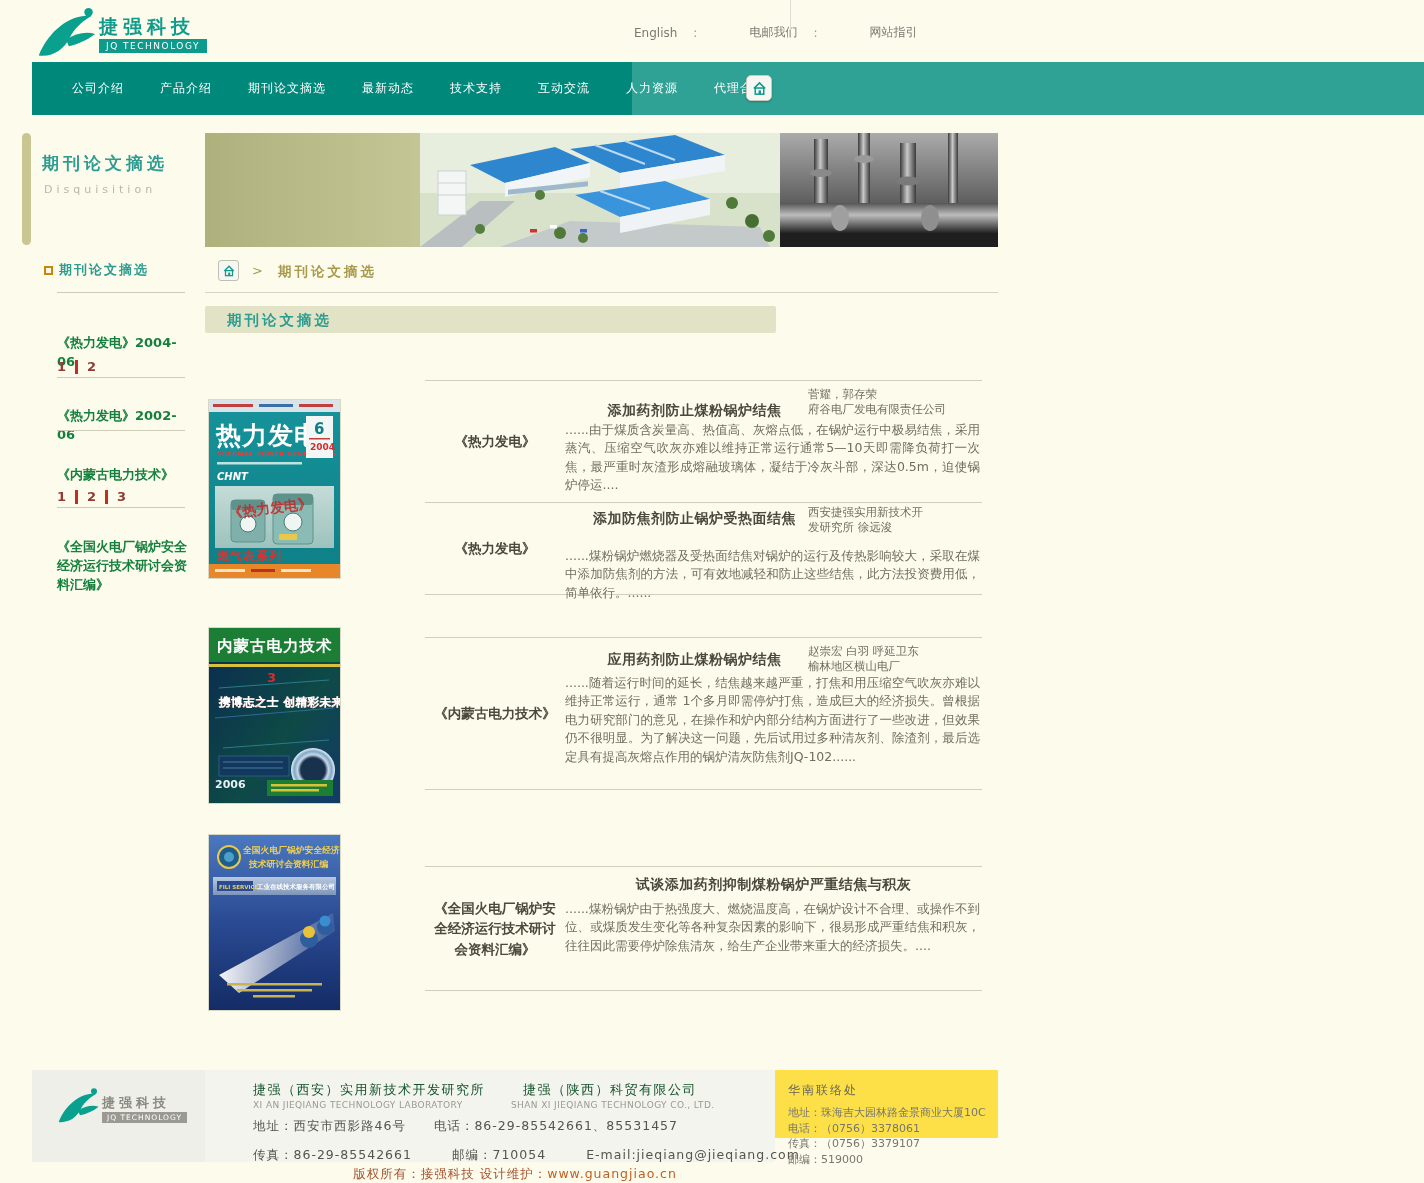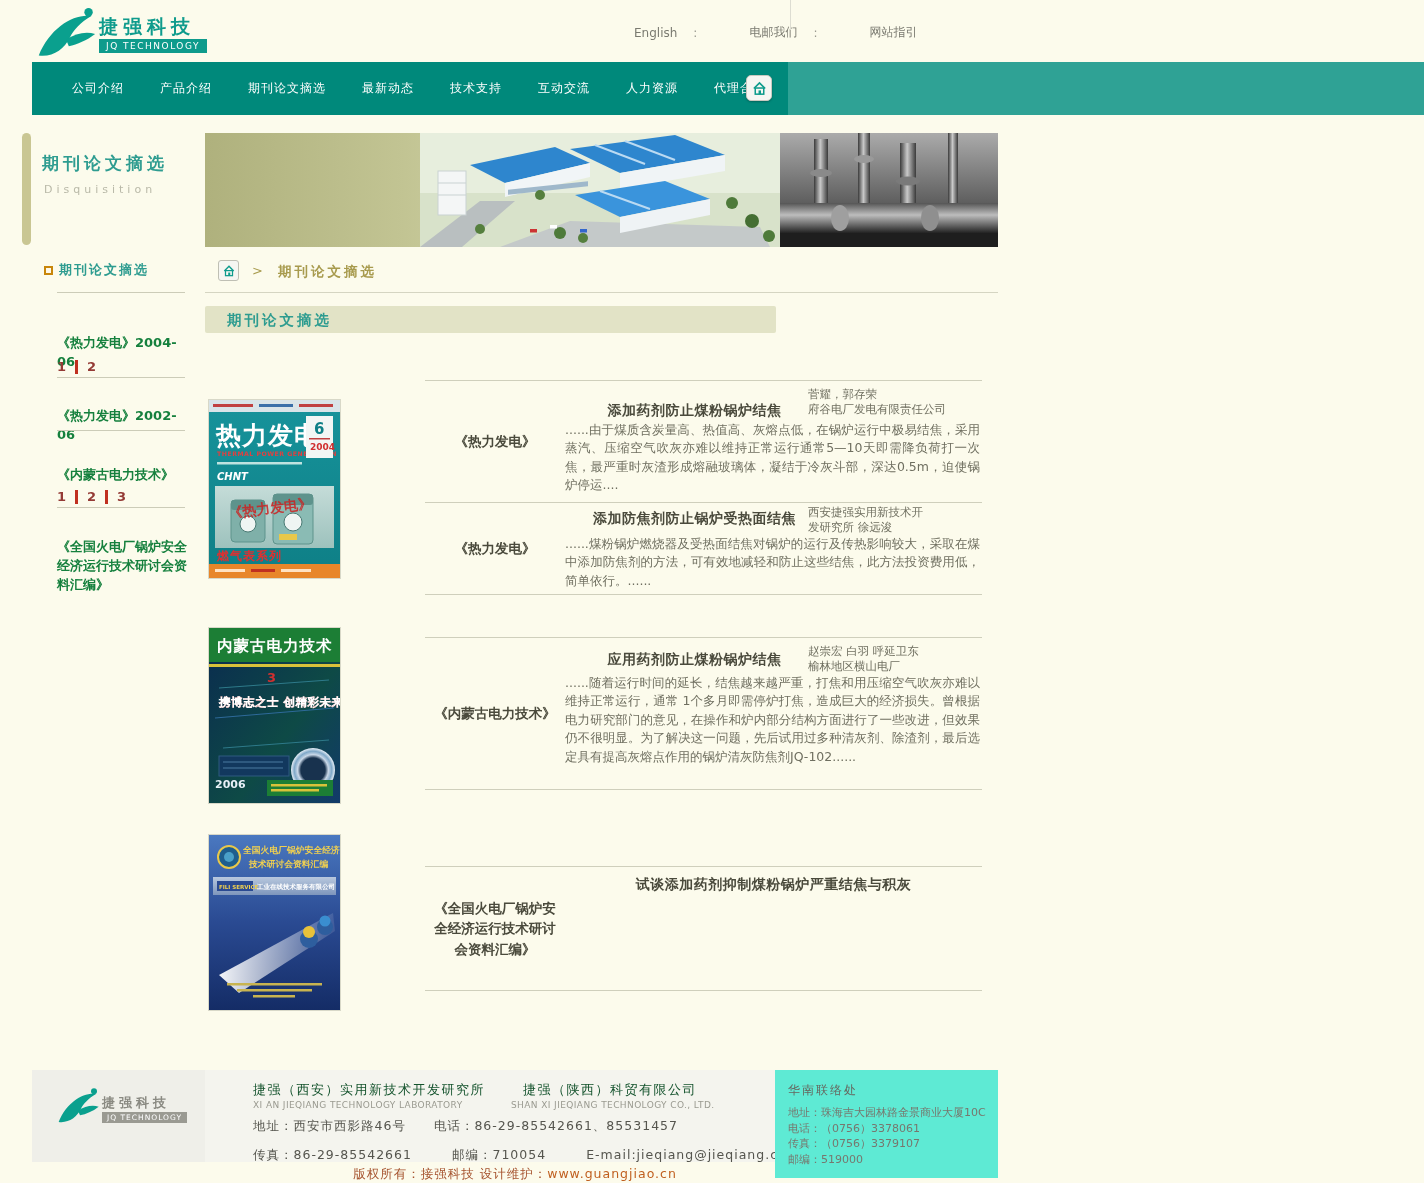--- a/index.html
+++ b/index.html
@@ -15,21 +15,21 @@
   .logo-badge { position:absolute; left:64px; top:33px; background:#0E9B8C; color:#fff;
                 font-size:9px; letter-spacing:1.5px; padding:2px 7px; white-space:nowrap; }
   .top-links { position:absolute; left:598px; top:24px; font-size:12px; color:#7A7A70;
                display:flex; gap:16px; align-items:center; white-space:nowrap; }
   .top-links .lnk { cursor:pointer;margin-left:36px; }
   .top-links .sep { color:#9A9A90; }
   .header-vline { position:absolute; left:790px; top:0; width:1px; height:30px; background:#DDDDD2; }
 
   
   .nav { position:absolute; left:32px; top:62px; width:1392px; height:53px; background:#2FA295; }
-  .nav-dark { position:absolute; left:0; top:0; width:756px; height:53px; background:#00897B;
+  .nav-dark { position:absolute; left:0; top:0; width:600px; height:53px; background:#00897B;
               display:flex; align-items:center; padding-left:40px; gap:36px; }
   .nav-item { color:#FFFFFF; font-size:12px; letter-spacing:1px; cursor:pointer; white-space:nowrap; }
   .nav-home { position:absolute; left:714px; top:13px; width:26px; height:26px; background:#F6F6F2;
               border:1px solid #C9C9C0; border-radius:5px; display:flex; align-items:center;
               justify-content:center; cursor:pointer; box-shadow:0 1px 2px rgba(0,0,0,.25); }
 
   
   .side-accent { position:absolute; left:22px; top:133px; width:9px; height:112px;
                  background:#C9C693; border-radius:5px; }
   .side-title { position:absolute; left:42px; top:152px; font-size:17px; font-weight:bold;
@@ -81,21 +81,21 @@
   .art-authors { position:absolute; right:2px; width:172px; font-size:11.5px; color:#6F6F60;
                  line-height:1.3; }
   .art-abs { position:absolute; left:0; right:2px; font-size:12.5px; color:#6F6F60;
              line-height:1.47; text-align:justify; }
 
   .cover { position:absolute; left:209px; box-shadow:0 0 0 1px #D8D8C8; }
 
   
   .f-left { position:absolute; left:32px; top:1070px; width:173px; height:92px; background:#EFEFE9; }
   .f-center { position:absolute; left:205px; top:1070px; width:570px; height:92px; background:#F4F4EE; }
-  .f-right { position:absolute; left:775px; top:1070px; width:223px; height:108px; background:#5eead4; }
+  .f-right { position:absolute; left:775px; top:1070px; width:223px; height:68px; background:#fde047; }
   .f-logo-cn { position:absolute; left:70px; top:24px; font-family:"DejaVu Serif","Liberation Serif",serif;
                font-size:13px; font-weight:bold; color:#8A8A82; letter-spacing:4px; white-space:nowrap; }
   .f-logo-badge { position:absolute; left:70px; top:42px; background:#9A9A92; color:#fff;
                   font-size:7.5px; letter-spacing:1px; padding:1px 5px; white-space:nowrap; }
   .f-center .inner { position:absolute; left:48px; top:11px; width:510px; }
   .f-row { display:flex; gap:38px; white-space:nowrap; }
   .f-cn { font-size:13px; color:#14532d; letter-spacing:1.5px; }
   .f-en { font-size:9px; color:#9A9A90; letter-spacing:0.4px; }
   .f-line { font-size:12.5px; color:#55554E; letter-spacing:1px; }
   .fr-inner { position:absolute; left:13px; top:12px; }
@@ -381,40 +381,41 @@
   </div>
 
   <div class="article art-b" style="top:502px;height:93px">
     <div class="art-label">《热力发电》</div>
     <div class="art-body">
       <div class="art-title" style="top:7px">添加防焦剂防止锅炉受热面结焦</div>
       <div class="art-authors" style="top:2px">
         <div>西安捷强实用新技术开</div>
         <div>发研究所 徐远浚</div>
       </div>
-      <div class="art-abs" style="top:32px">......煤粉锅炉燃烧器及受热面结焦对锅炉的运行及传热影响较大，采取在煤中添加防焦剂的方法，可有效地减轻和防止这些结焦，此方法投资费用低，简单依行。......</div>
+      <div class="art-abs" style="top:44px">......煤粉锅炉燃烧器及受热面结焦对锅炉的运行及传热影响较大，采取在煤中添加防焦剂的方法，可有效地减轻和防止这些结焦，此方法投资费用低，简单依行。......</div>
     </div>
   </div>
 
   <div class="article art-b" style="top:637px;height:153px">
     <div class="art-label">《内蒙古电力技术》</div>
     <div class="art-body">
       <div class="art-title" style="top:13px">应用药剂防止煤粉锅炉结焦</div>
       <div class="art-authors" style="top:6px">
         <div>赵崇宏 白羽 呼延卫东</div>
         <div>榆林地区横山电厂</div>
       </div>
       <div class="art-abs" style="top:36px">......随着运行时间的延长，结焦越来越严重，打焦和用压缩空气吹灰亦难以维持正常运行，通常 1个多月即需停炉打焦，造成巨大的经济损失。曾根据电力研究部门的意见，在操作和炉内部分结构方面进行了一些改进，但效果仍不很明显。为了解决这一问题，先后试用过多种清灰剂、除渣剂，最后选定具有提高灰熔点作用的锅炉清灰防焦剂JQ-102......</div>
     </div>
   </div>
 
   <div class="article art-b" style="top:866px;height:125px">
     <div class="art-label">《全国火电厂锅炉安全经济运行技术研讨会资料汇编》</div>
     <div class="art-body">
       <div class="art-title full" style="top:9px">试谈添加药剂抑制煤粉锅炉严重结焦与积灰</div>
+      <div class="art-abs" style="top:33px">......煤粉锅炉由于热强度大、燃烧温度高，在锅炉设计不合理、或操作不到位、或煤质发生变化等各种复杂因素的影响下，很易形成严重结焦和积灰，往往因此需要停炉除焦清灰，给生产企业带来重大的经济损失。....</div>
     </div>
   </div>
 
   <div class="f-left">
     <svg width="44" height="40" viewBox="0 0 66 56" style="position:absolute;left:24px;top:16px">
       <path d="M4 52 C16 22 42 7 60 10 C48 17 41 25 37 33 C31 45 19 54 4 52 Z" fill="#0AA08E"></path>
       <path d="M33 35 C43 28 55 26 64 29 C55 36 45 40 36 42 Z" fill="#0AA08E"></path>
       <circle cx="57" cy="6" r="4.5" fill="#0AA08E"></circle>
     </svg>
     <span class="f-logo-cn">捷强科技</span>

